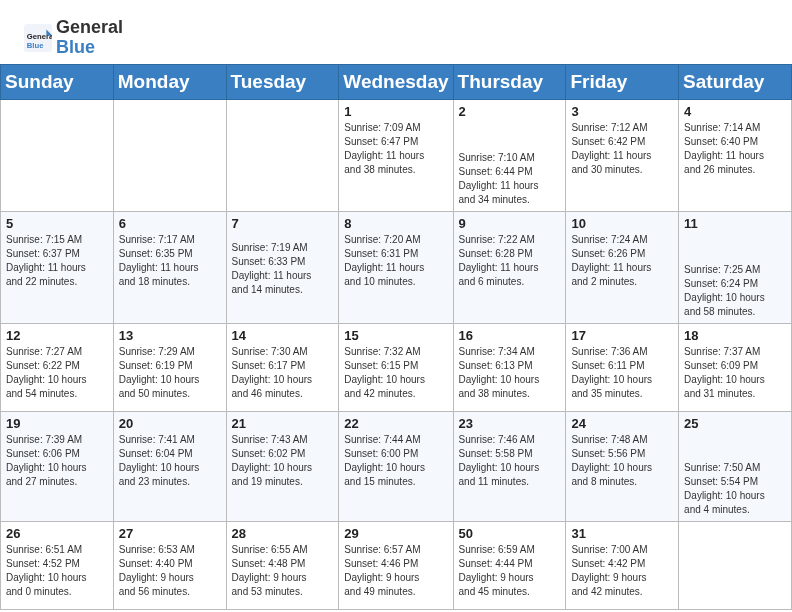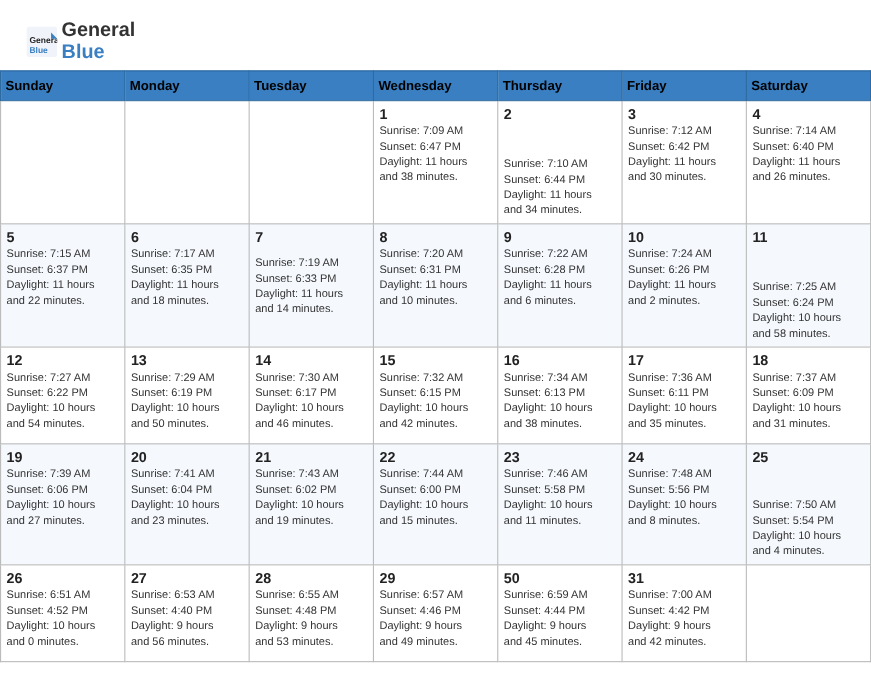--- a/index.html
+++ b/index.html
@@ -46,22 +46,22 @@
       font-size: 15px;
       color: #333;
     }
     .calendar {
       width: 100%;
       border-collapse: collapse;
       margin: 0;
     }
     .calendar thead tr th {
       background: #3a7fc1;
-      color: #000000;
-      font-size: 12px;
+      color: #ffffff;
+      font-size: 19px;
       font-weight: bold;
       padding: 6px 4px;
       text-align: left;
       border: 1px solid #2d6aa0;
     }
     .calendar tbody tr td {
       border: 1px solid #bbb;
       vertical-align: top;
       padding: 4px 5px;
       width: calc(100%/7);

